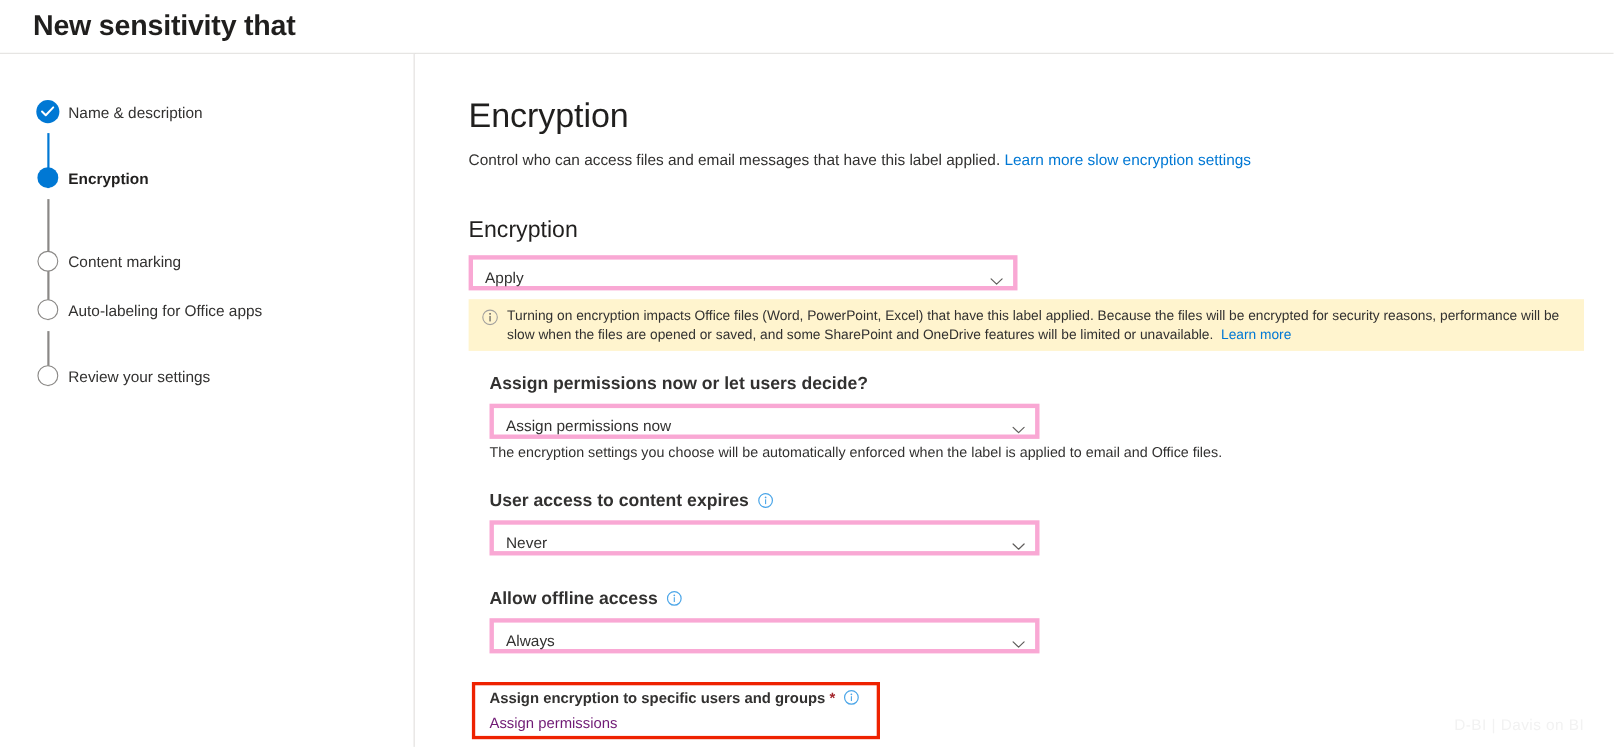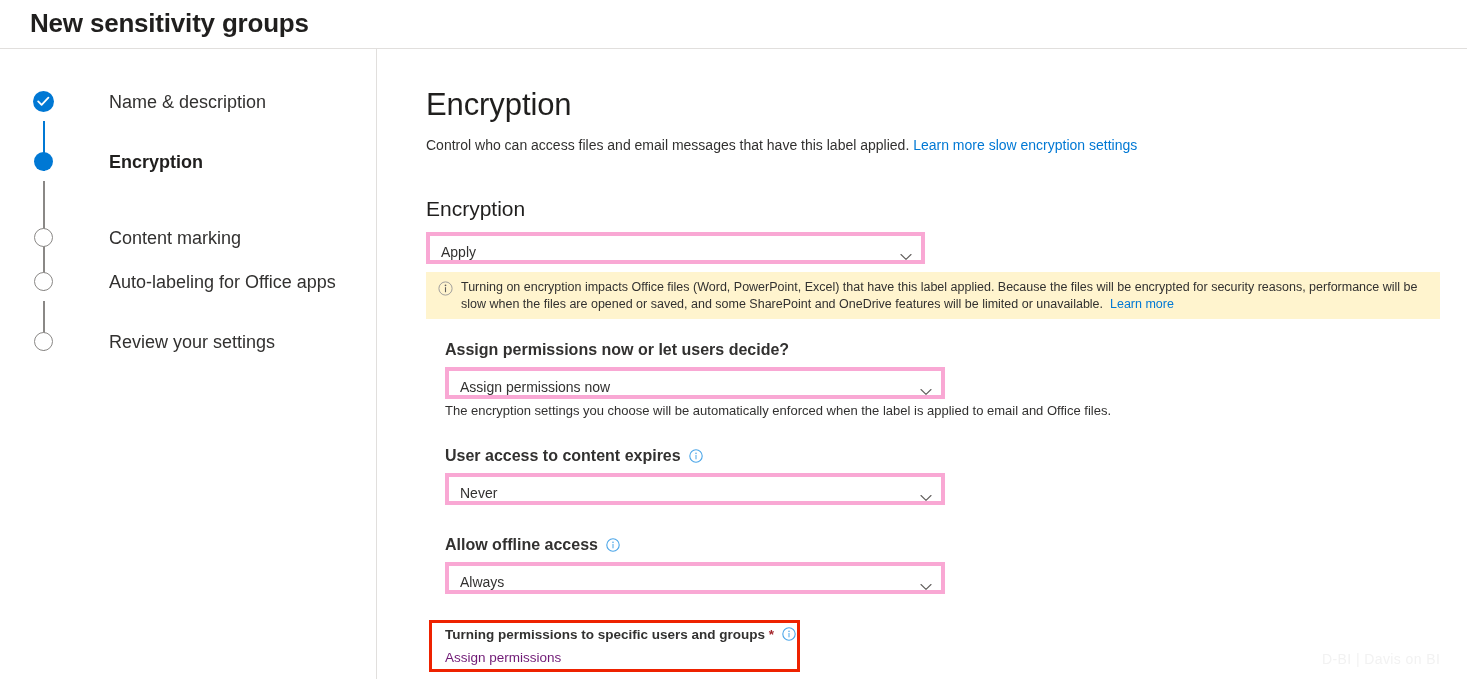--- a/index.html
+++ b/index.html
@@ -71,25 +71,24 @@
   .circle-todo {
     width: 19px; height: 19px;
     margin: 1px;
     border-radius: 50%;
     border: 1.4px solid #8a8886;
     background: #ffffff;
   }
   .step-label {
     position: absolute;
     left: 62px; top: 2px;
-    font-size: 18px;
-    color: #323130;
-    line-height: 18px;
-    white-space: nowrap;
-    margin-left: 47px;
+    font-size: 14px;
+    color: #323130;
+    line-height: 18px;
+    white-space: nowrap;
   }
   .step-label.current { font-weight: 700; color: #201f1e; }
   .connector {
     position: absolute;
     left: 43px;
     width: 1.6px;
   }
   .connector.blue { background: #0078d4; }
   .connector.gray { background: #8a8886; }
 
@@ -235,21 +234,21 @@
     white-space: nowrap;
     user-select: none;
   }
 </style>
 </head>
 <body>
 
 <div id="page">
 
   <div id="header">
-    <div id="page-title">New sensitivity groups</div>
+    <div id="page-title">New sensitivity that</div>
   </div>
 
   <div id="sidebar">
 
     <div class="connector blue" style="top:72px; height:50px;"></div>
     <div class="connector gray" style="top:132px; height:50px;"></div>
     <div class="connector gray" style="top:192px; height:50px;"></div>
     <div class="connector gray" style="top:252px; height:50px;"></div>
 
     <div class="step" style="top:42px;">
@@ -370,21 +369,21 @@
       <span class="dd-text">Always</span>
       <span class="dd-chev">
         <svg width="12" height="8" viewBox="0 0 12 8" aria-hidden="true">
           <path d="M1 1.5 L6 6.3 L11 1.5" fill="none" stroke="#605e5c" stroke-width="1.1" stroke-linecap="round" stroke-linejoin="round"></path>
         </svg>
       </span>
     </div>
 
     <div id="highlight-box"></div>
     <div id="assign-perm-label">
-      <span>Turning permissions to specific users and groups</span>
+      <span>Assign encryption to specific users and groups</span>
       <span class="req-star">*</span>
       <span class="info-icon">
         <svg width="14" height="14" viewBox="0 0 14 14" aria-hidden="true">
           <circle cx="7" cy="7" r="6.2" fill="none" stroke="#4ca6e8" stroke-width="1.1"></circle>
           <circle cx="7" cy="4.2" r="0.8" fill="#4ca6e8"></circle>
           <rect x="6.5" y="5.9" width="1" height="4.4" fill="#4ca6e8"></rect>
         </svg>
       </span>
     </div>
     <div id="assign-perm-link">Assign permissions</div>

